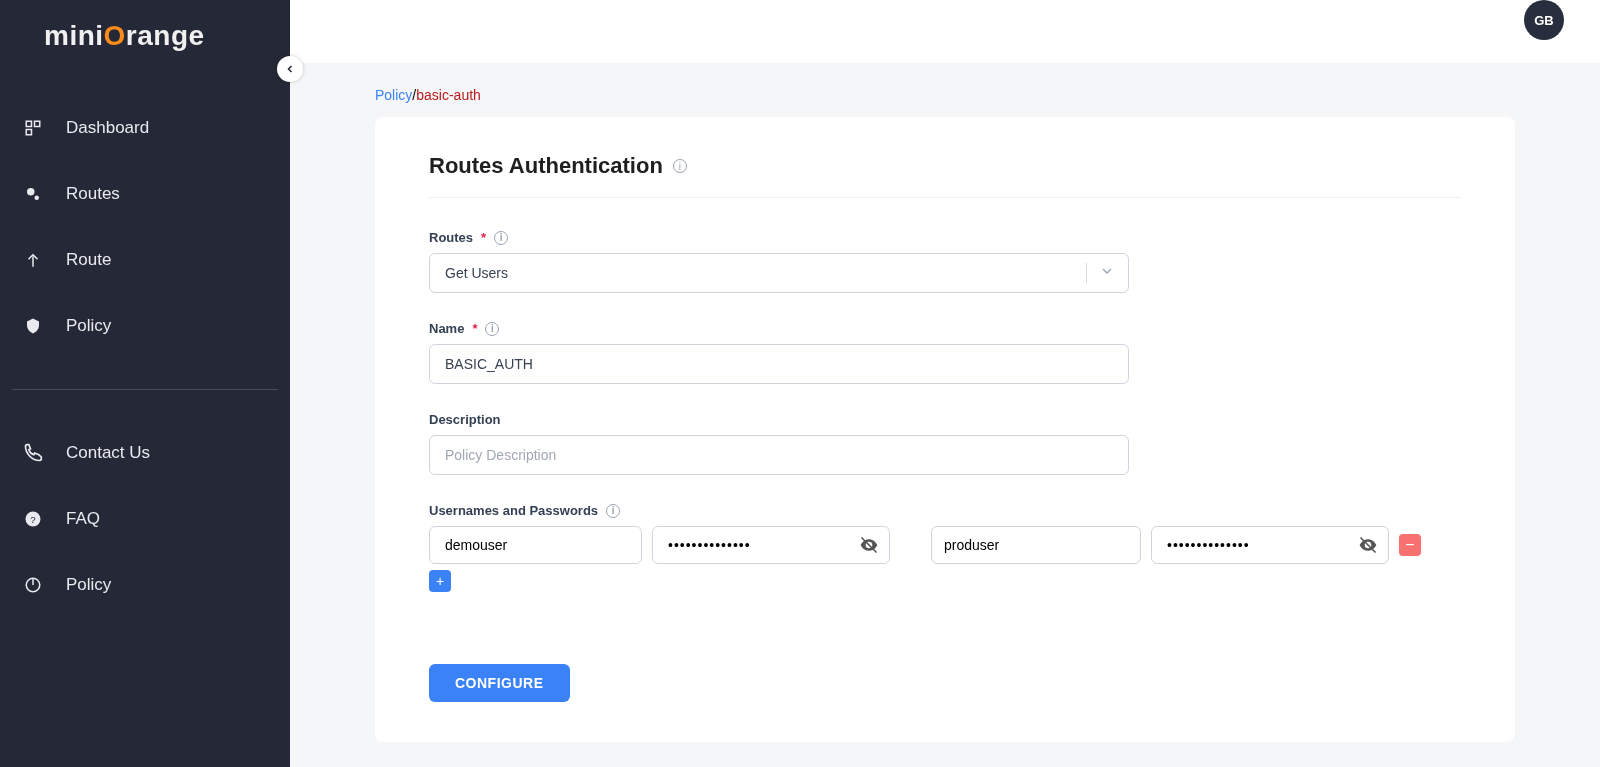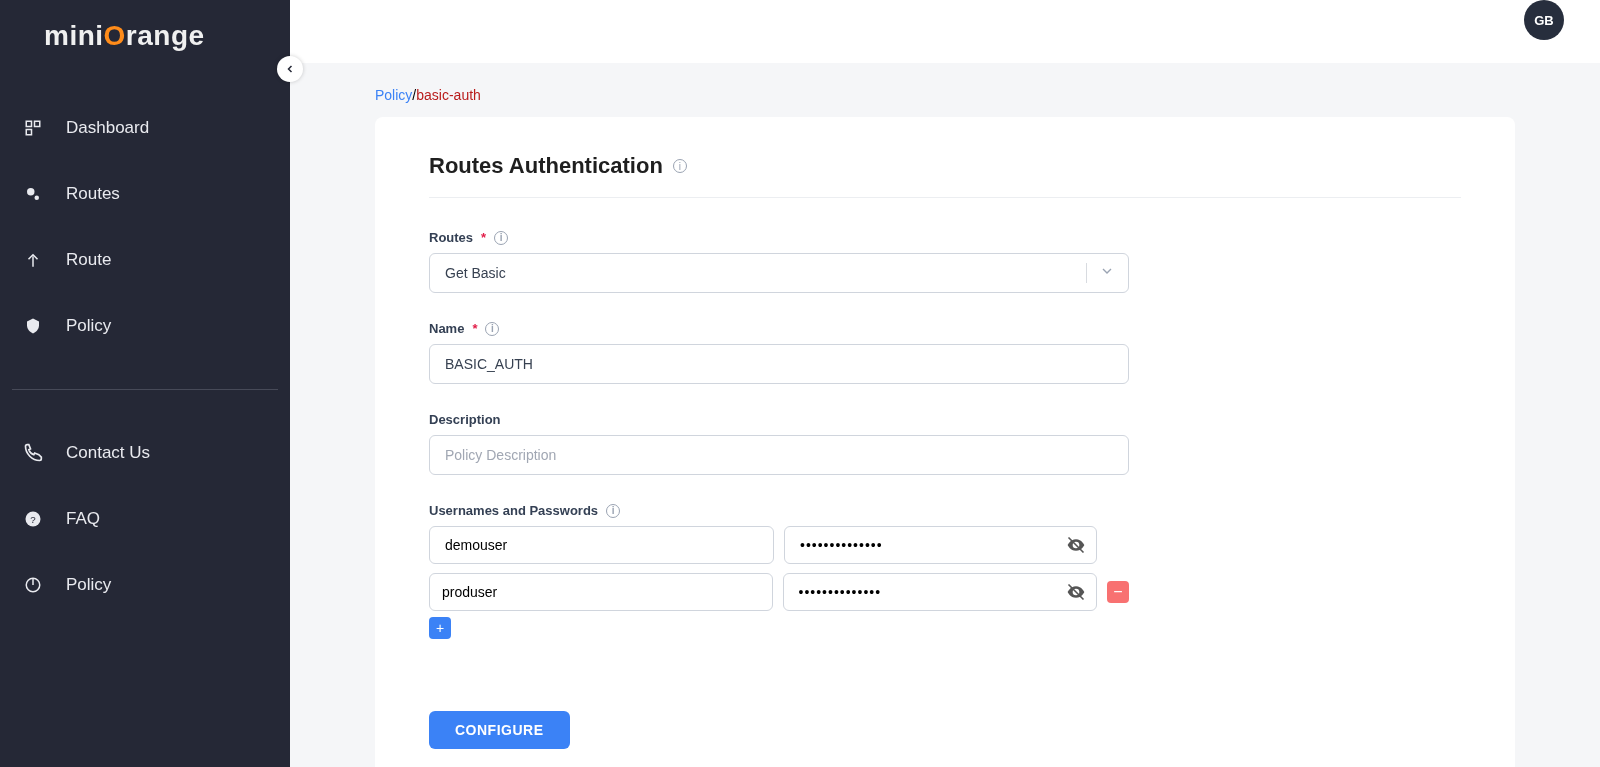--- a/index.html
+++ b/index.html
@@ -51,21 +51,21 @@
   .field { margin-bottom:28px; }
   .label-row { display:flex; align-items:center; gap:8px; font-size:13px; font-weight:600; color:var(--form-label); margin-bottom:8px; }
   .req { color:#e11d48; }
 
   .select, .input { width:100%; height:40px; border:1px solid var(--border); border-radius:6px; padding:0 15px; font-size:14px; color:#374151; background:#fff; }
   .input::placeholder { color:#a1a7b3; }
   .select-wrap { position:relative; }
   .select-sep { position:absolute; right:42px; top:10px; bottom:10px; width:1px; background:#d8dbe0; }
   .select-caret { position:absolute; right:14px; top:50%; transform:translateY(-50%); color:#9aa3b2; }
 
-  .cred-rows { display:flex; flex-direction:column; gap:9px; }
+  .cred-rows { display:flex; flex-direction:row; gap:9px; }
   .cred-row { display:flex; gap:10px; align-items:center; }
   .cred-input { flex:1; height:38px; border:1px solid var(--border); border-radius:6px; padding:0 15px; font-size:14px; }
   .pwd-wrap { position:relative; display:flex; align-items:center; }
   .pwd-wrap .cred-input { padding-right:40px; letter-spacing:1px; }
   .eye-toggle { position:absolute; right:10px; top:50%; transform:translateY(-50%); width:22px; height:22px; display:flex; align-items:center; justify-content:center; color:#555; cursor:pointer; }
   .row-remove { width:22px; height:22px; border-radius:4px; background:var(--btn-red); color:#fff; display:flex; align-items:center; justify-content:center; font-size:16px; cursor:pointer; flex-shrink:0; }
   .row-remove.hidden { visibility:hidden; }
 
   .add-btn { width:22px; height:22px; border-radius:4px; background:var(--btn-blue); color:#fff; display:flex; align-items:center; justify-content:center; font-size:14px; cursor:pointer; margin-top:6px; }
 
@@ -181,21 +181,21 @@
       <div class="form">
 
         
         <div class="field">
           <div class="label-row">
             <span>Routes</span>
               <span class="req">*</span>
             <span class="info-icon">i</span>
           </div>
           <div class="select-wrap">
-            <div class="select" style="display:flex;align-items:center;">Get Basic</div>
+            <div class="select" style="display:flex;align-items:center;">Get Users</div>
             <div class="select-sep"></div>
             <span class="select-caret">
               <svg width="16" height="16" viewBox="0 0 24 24" fill="none" stroke="currentColor" stroke-width="2">
                   <polyline points="6 9 12 15 18 9"></polyline>
                 </svg>
             </span>
           </div>
         </div>
 
         

